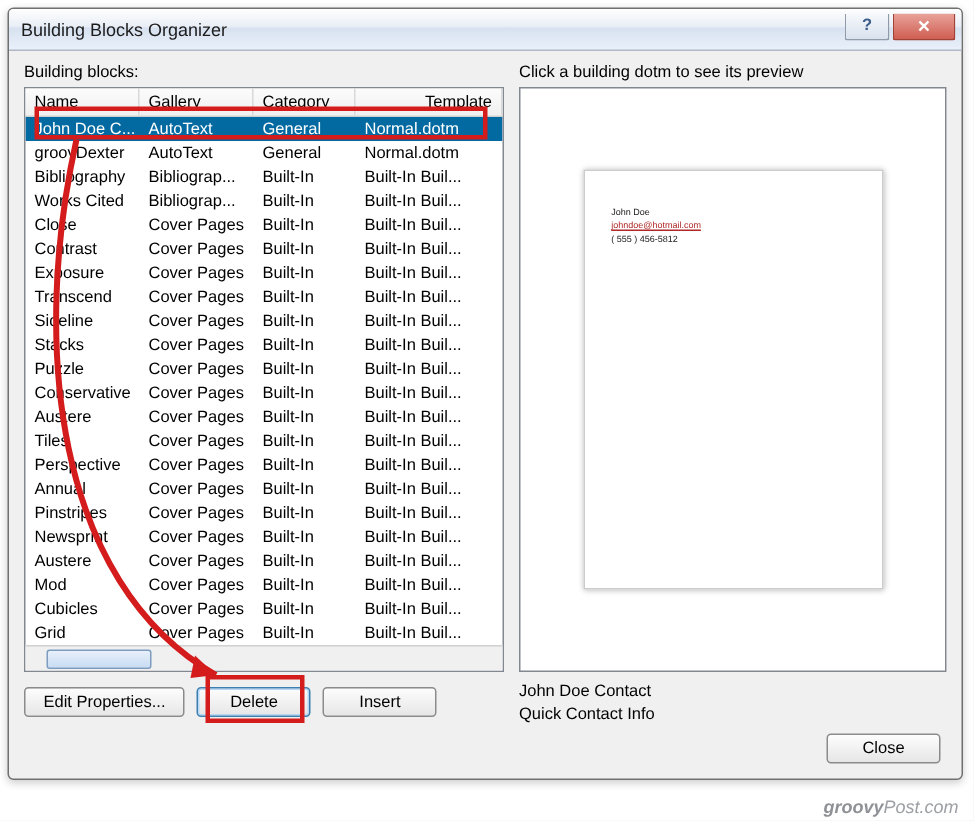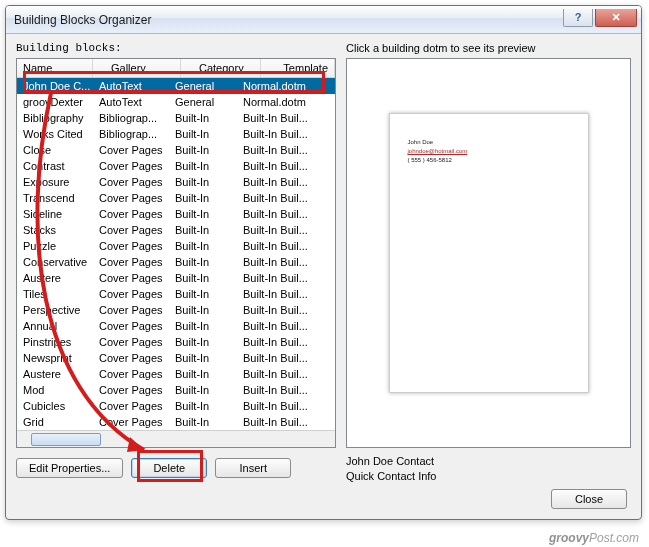--- a/index.html
+++ b/index.html
@@ -52,35 +52,34 @@
   .tbtn:last-child .x { color: #fff; font-weight: bold; }
   .tbtn .help { color: #3b5d8b; font-weight: bold; }
   .body {
     padding: 8px 10px;
     display: flex;
     gap: 10px;
     height: calc(100% - 28px);
   }
   .left { width: 320px; display: flex; flex-direction: column; }
   .right { flex: 1; display: flex; flex-direction: column; }
-  .lbl { margin-bottom: 4px; font-family: Liberation Mono, monospace; }
+  .lbl { margin-bottom: 4px; }
   .list-wrap {
     border: 1px solid #828790;
     background: #fff;
     height: 390px;
     display: flex;
     flex-direction: column;
     position: relative;
   }
   .cols {
     display: flex;
     background: linear-gradient(#fcfcfc, #efefef);
     border-bottom: 1px solid #cfcfcf;
     font-weight: normal;
-    gap: 12px;
   }
   .col {
     padding: 3px 6px;
     border-right: 1px solid #d8d8d8;
     white-space: nowrap;
     overflow: hidden;
   }
   .col.name { width: 76px; }
   .col.gallery { width: 76px; }
   .col.category { width: 68px; }

